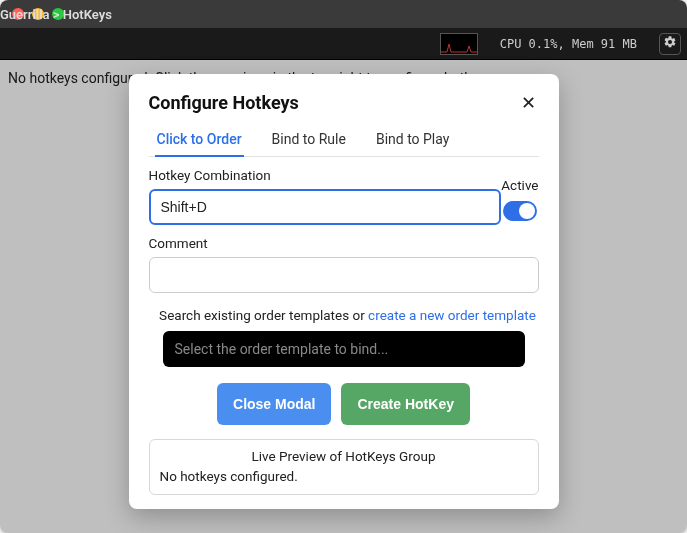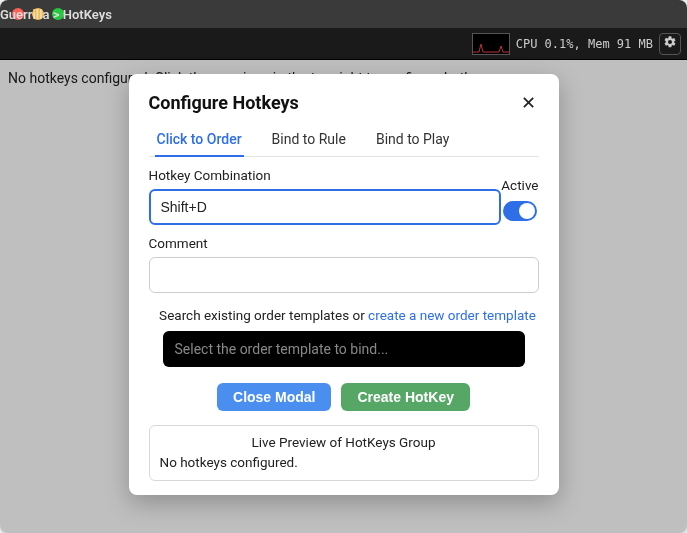--- a/index.html
+++ b/index.html
@@ -46,21 +46,21 @@
     font-weight: 600;
     pointer-events: none;
   }
   .toolbar {
     height: 32px;
     background: #1a1a1a;
     display: flex;
     justify-content: flex-end;
     align-items: center;
     padding: 0 6px;
-    gap: 6px;
+    gap: 22px;
     border-bottom: 1px solid #000;
   }
   .cpu-graph {
     width: 38px;
     height: 22px;
     background: #000;
     border: 1px solid #555;
     position: relative;
     overflow: hidden;
   }
@@ -205,21 +205,21 @@
     color: #888;
     cursor: pointer;
   }
   .btn-row {
     display: flex;
     justify-content: center;
     gap: 10px;
     margin-bottom: 14px;
   }
   .btn {
-    height: 28px;
+    height: 42px;
     padding: 0 16px;
     border: none;
     border-radius: 6px;
     font-size: 14px;
     font-weight: 600;
     color: #fff;
     cursor: pointer;
   }
   .btn-blue { background: #4a8ff0; }
   .btn-green { background: #56a766; }

